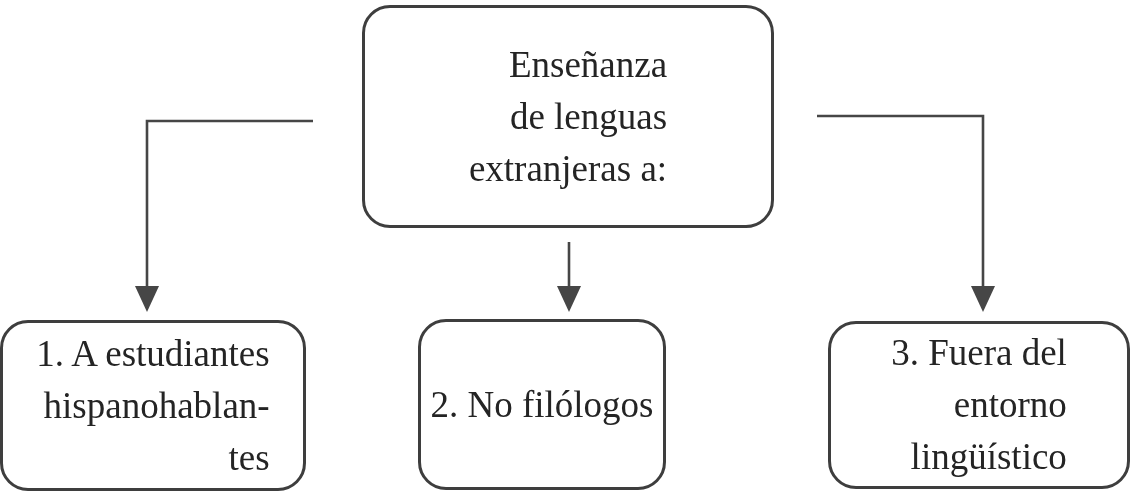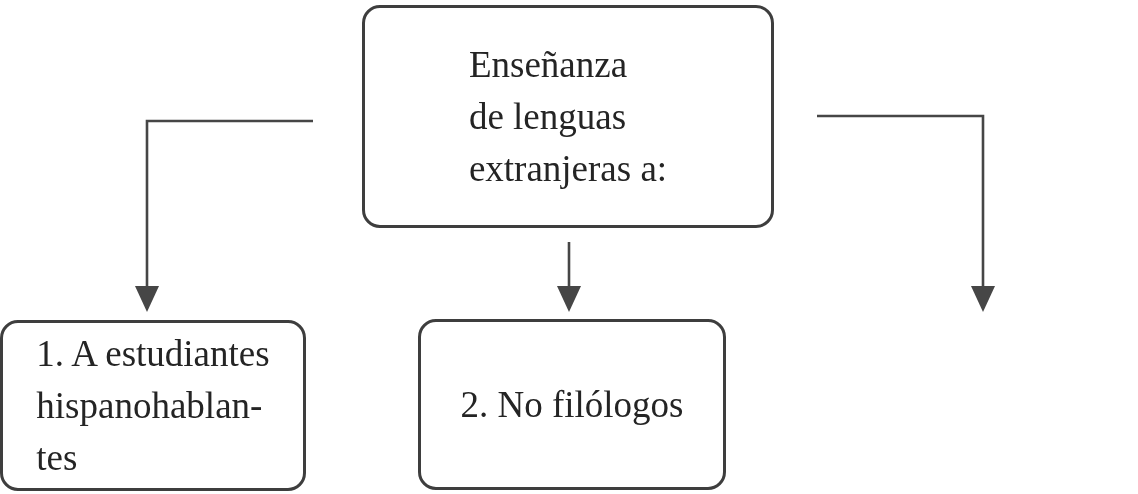--- a/index.html
+++ b/index.html
@@ -19,36 +19,36 @@
     position: absolute;
     left: 0;
     top: 0;
     width: 1138px;
     height: 494px;
   }
   .node {
     position: absolute;
     box-sizing: border-box;
     border: 3px solid #3e3e3e;
-    border-radius: 18px;
+    border-radius: 28px;
     background: #ffffff;
     display: flex;
     align-items: center;
     justify-content: center;
-    text-align: left;
+    text-align: right;
   }
   .node-label {
     white-space: pre-line;
     color: #242424;
     font-size: 37px;
     line-height: 52px;
   }
   #root-node   { left: 362px; top: 5px;   width: 412px; height: 223px; }
   #child-node-1{ left: 0;   top: 320px; width: 306px; height: 171px; }
-  #child-node-2{ left: 418px; top: 319px; width: 308px; height: 171px; }
+  #child-node-2{ left: 418px; top: 319px; width: 248px; height: 171px; }
   #child-node-3{ left: 828px; top: 321px; width: 302px; height: 168px; }
 </style>
 </head>
 <body>
 
 <div id="canvas">
 
   <svg id="connector-layer" viewBox="0 0 1138 494" xmlns="http://www.w3.org/2000/svg">
 
     <path d="M 313 121 L 147 121 L 147 289" fill="none" stroke-width="2.6" stroke="#464646"></path>
@@ -70,14 +70,19 @@
   <div class="node" id="child-node-1">
     <div class="node-label">1. A estudiantes
 hispanohablan-
 tes</div>
   </div>
 
   <div class="node" id="child-node-2">
     <div class="node-label">2. No filólogos</div>
   </div>
 
+  <div class="node" id="child-node-3">
+    <div class="node-label">3. Fuera del
+entorno
+lingüístico</div>
+  </div>
 
 </div>
 
 </body></html>

